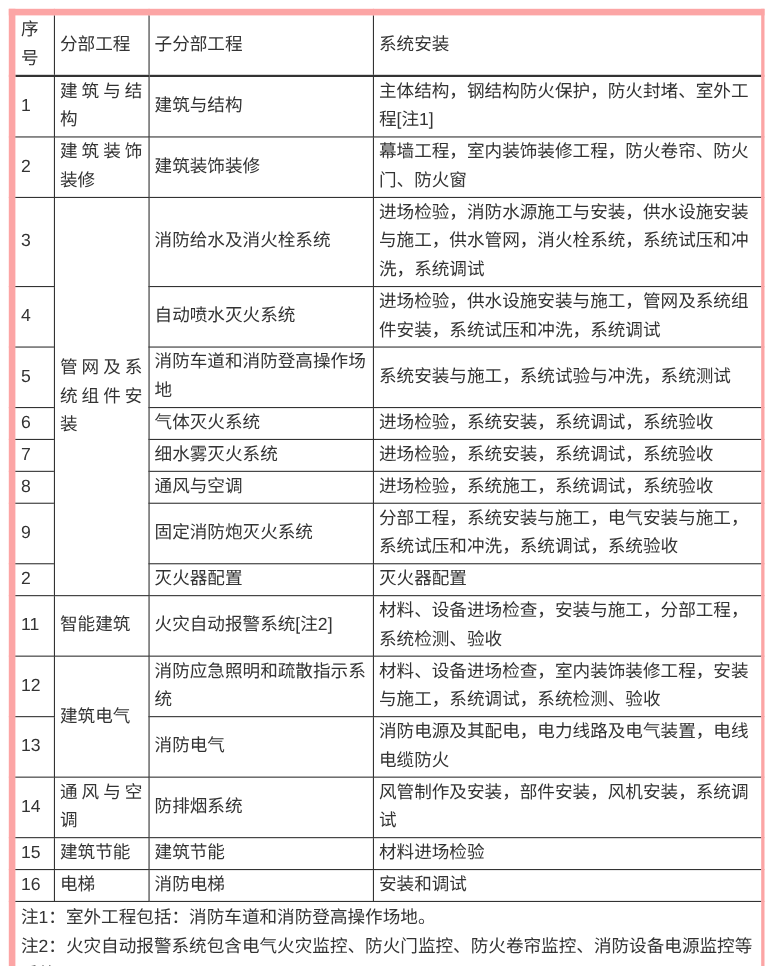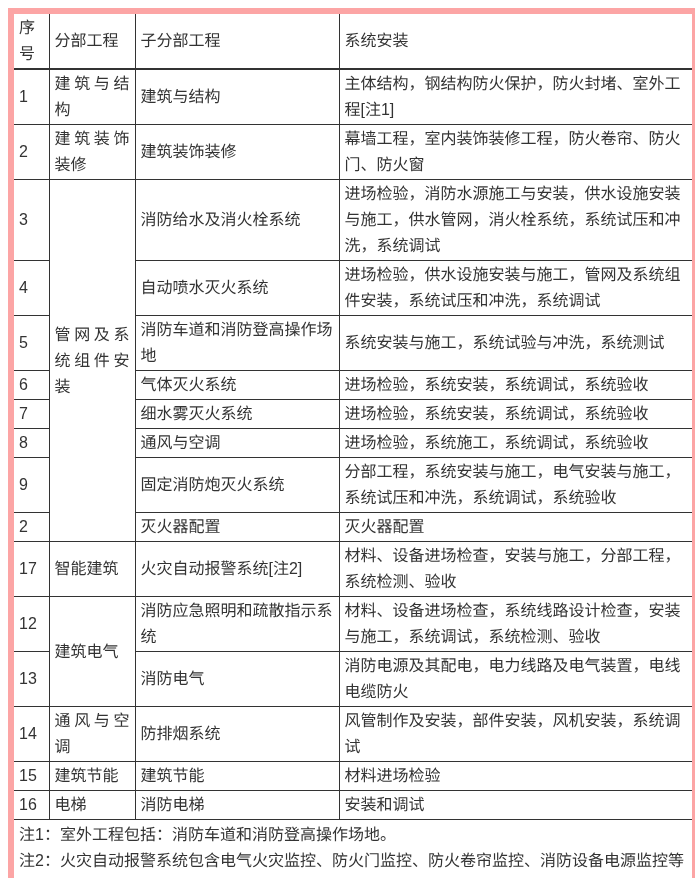--- a/index.html
+++ b/index.html
@@ -113,30 +113,30 @@
       <td>9</td>
       <td>固定消防炮灭火系统</td>
       <td>分部工程，系统安装与施工，电气安装与施工，系统试压和冲洗，系统调试，系统验收</td>
     </tr>
     <tr>
       <td>2</td>
       <td>灭火器配置</td>
       <td>灭火器配置</td>
     </tr>
     <tr>
-      <td>17</td>
+      <td>11</td>
       <td class="div-cell">智能建筑</td>
       <td>火灾自动报警系统[注2]</td>
       <td>材料、设备进场检查，安装与施工，分部工程，系统检测、验收</td>
     </tr>
     <tr>
       <td>12</td>
       <td class="div-cell" rowspan="2">建筑电气</td>
       <td>消防应急照明和疏散指示系统</td>
-      <td>材料、设备进场检查，系统线路设计检查，安装与施工，系统调试，系统检测、验收</td>
+      <td>材料、设备进场检查，室内装饰装修工程，安装与施工，系统调试，系统检测、验收</td>
     </tr>
     <tr>
       <td>13</td>
       <td>消防电气</td>
       <td>消防电源及其配电，电力线路及电气装置，电线电缆防火</td>
     </tr>
     <tr>
       <td>14</td>
       <td class="div-cell">通风与空调</td>
       <td>防排烟系统</td>

